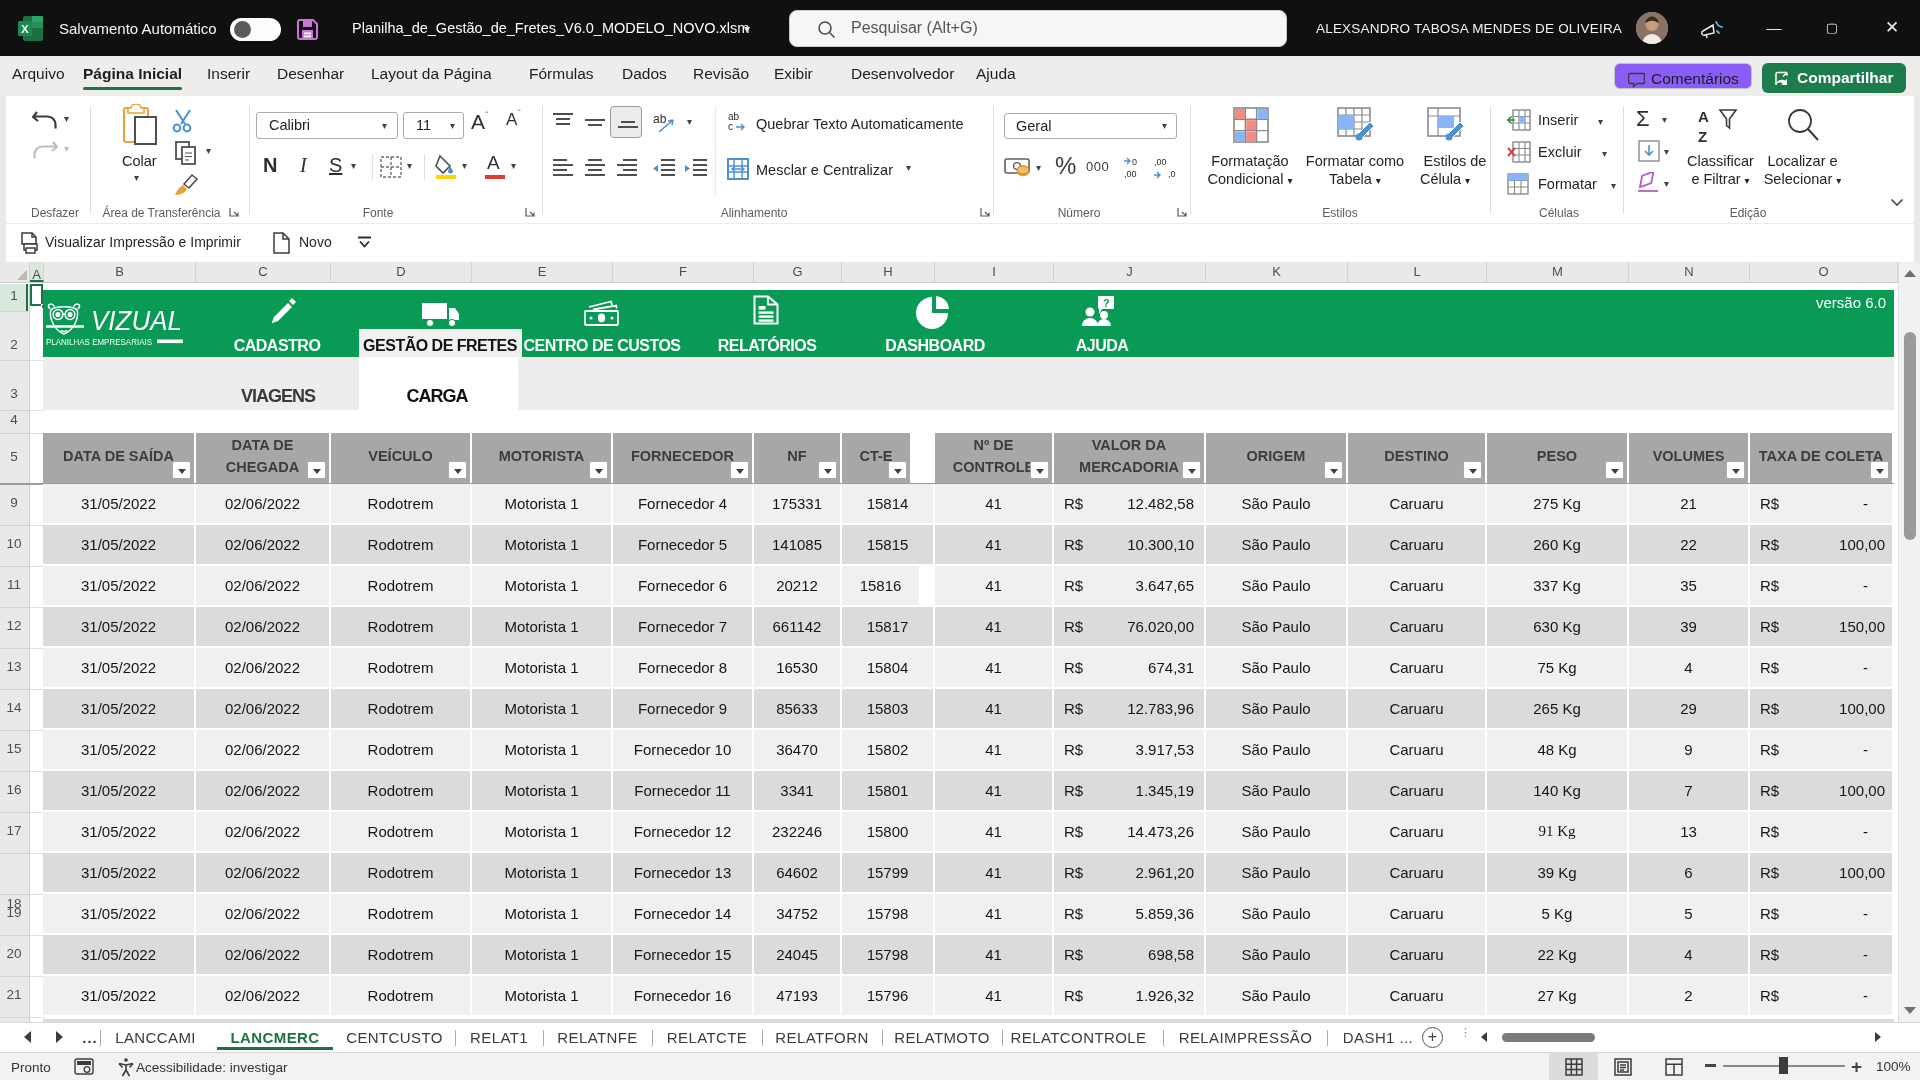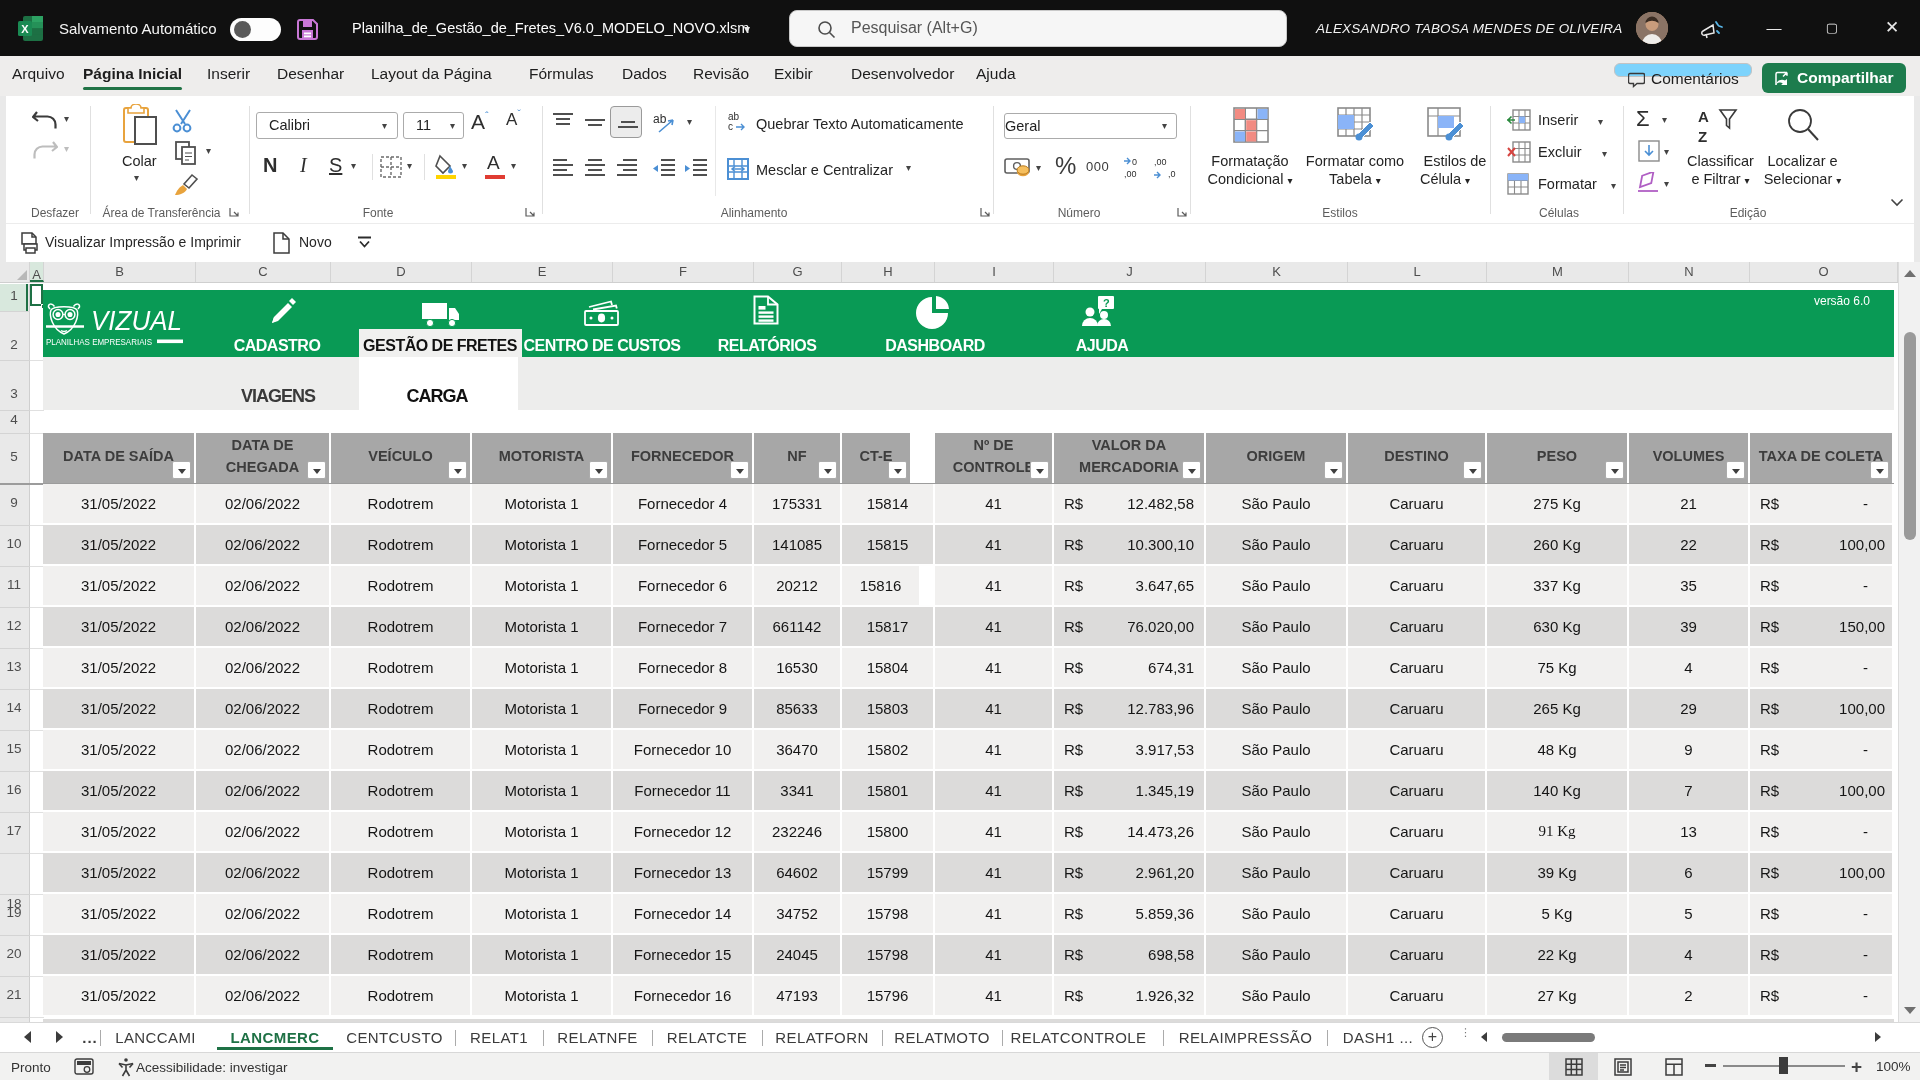--- a/index.html
+++ b/index.html
@@ -12,31 +12,31 @@
   #xlicon { left:18px; top:16px; width:25px; height:25px; }
   #autosave { left:59px; top:20px; font-size:15px; color:#f5f5f5; }
   #toggle { left:230px; top:18px; width:51px; height:23px; background:#fdfdfd; border-radius:12px; }
   #toggle .knob { position:absolute; left:4px; top:3px; width:17px; height:17px; border-radius:50%; background:#5a5a5a; }
   #saveicon { left:297px; top:19px; }
   #fname { left:352px; top:20px; font-size:14.5px; color:#fdfdfd; }
   #fcaret { left:744px; top:22px; font-size:12px; color:#e8e8e8; }
   #searchbox { left:789px; top:10px; width:498px; height:37px; background:#f6f6f6; border:1px solid #c9c9c9; border-radius:8px; }
   #searchbox .mag { position:absolute; left:27px; top:9px; }
   #searchbox .ph { position:absolute; left:61px; top:8px; font-size:16px; color:#565656; }
-  #username { left:1316px; top:21px; font-size:13.5px; color:#f2f2f2; letter-spacing:0.2px;font-style:italic; }
+  #username { left:1316px; top:21px; font-size:13.5px; color:#f2f2f2; letter-spacing:0.2px; }
   #avatar { left:1636px; top:12px; width:32px; height:32px; border-radius:50%; overflow:hidden; background:#b08968; }
   #megicon { left:1700px; top:18px; }
   .capbtn { top:0; width:46px; height:56px; color:#e8e8e8; font-size:15px; text-align:center; line-height:56px; }
 
   
   #menubar { left:0; top:56px; width:1920px; height:40px; background:#eeedec; }
   .menu { position:absolute; top:9px; font-size:15.5px; color:#1d1d1d; }
   #mPagina { font-weight:bold; }
   #mPagina:after { content:""; position:absolute; left:0; right:0; bottom:-7px; height:3px; background:#217346; border-radius:2px; }
-  #btnComentarios { left:1614px; top:7px; width:138px; height:14px; border:1px solid #c3c3c3; border-radius:6px; background:#7dd3fc; font-size:15.5px; color:#1d1d1d; }
+  #btnComentarios { left:1614px; top:7px; width:138px; height:26px; border:1px solid #c3c3c3; border-radius:6px; background:#8b5cf6; font-size:15.5px; color:#1d1d1d; }
   #btnCompartilhar { left:1762px; top:7px; width:144px; height:30px; border-radius:6px; background:#1d7c4d; font-size:15.5px; color:#fff; font-weight:bold; }
 
   
   #ribbon { left:6px; top:96px; width:1908px; height:128px; background:#fff; border-radius:8px 8px 0 0; border-bottom:1px solid #ececec; }
   .rsep { position:absolute; top:10px; width:1px; height:108px; background:#e0e0e0; }
   .rlabel { position:absolute; top:110px; font-size:12px; color:#5c5c5c; text-align:center; }
   .launcher { position:absolute; top:110px; width:12px; height:12px; }
   .ric { position:absolute; }
   .rtxt { position:absolute; font-size:14.5px; color:#242424; }
   .car { position:absolute; font-size:10px; color:#444; }
@@ -61,21 +61,21 @@
 
   
   #sheet { left:30px; top:284px; width:1868px; height:738px; background:#fff; }
   .gridline { position:absolute; left:0; width:14px; height:1px; background:#e0e0e0; }
 
   
   #banner { left:43px; top:290px; width:1851px; height:67px; background:#099a55; color:#fff; }
   .bnav { position:absolute; top:47px; font-size:16px; font-weight:bold; letter-spacing:-0.5px; white-space:nowrap; transform:translateX(-50%); }
   .bico { position:absolute; top:5px; transform:translateX(-50%); }
   #gtab { position:absolute; left:316px; top:39px; width:163px; height:28px; background:#f0f0ef; }
-  #versao { position:absolute; right:24px; top:4px; font-size:12px; }
+  #versao { position:absolute; right:8px; top:4px; font-size:15px; }
 
   
   #row3 { left:43px; top:357px; width:1851px; height:53px; background:#ededec; }
   #cargatab { position:absolute; left:316px; top:0; width:159px; height:53px; background:#fff; }
   .r3t { position:absolute; top:29px; font-size:18px; font-weight:bold; transform:translateX(-50%); letter-spacing:-1px; }
 
   
   #thead { left:43px; top:433px; width:1851px; height:50px; }
   .hc { position:absolute; top:0; height:50px; background:#a7a7a7; border-right:2px solid #fff; color:#3d3d3d; font-weight:bold; font-size:14.5px; text-align:center; }
   .hc .one { position:absolute; left:0; right:0; top:15px; }
@@ -298,21 +298,21 @@
       <path d="M3 9 h18 M3 15 h18 M8 3 v6 M16 3 v6 M8 15 v6 M16 15 v6" stroke="#4b8fd4" stroke-width="1.4"></path>
       <path d="M6 12 h12 m-3-2.5 3 2.5 -3 2.5 m-6-5 -3 2.5 3 2.5" stroke="#4b8fd4" stroke-width="1.5" fill="none"></path>
     </svg>
   <div class="rtxt" style="left:750px;top:66px;">Mesclar e Centralizar</div>
   <div class="car" style="left:900px;top:66px;">▾</div>
   <div class="rlabel" style="left:698px;width:100px;">Alinhamento</div>
   <svg class="launcher" style="left:973px;" width="12" height="12" viewBox="0 0 12 12">
       <path d="M2 2 v8 h8 M6 6 l4 4 M10 6.5 v3.5 h-3.5" stroke="#5c5c5c" stroke-width="1.2" fill="none"></path>
     </svg>
 
-  <div class="rbox" style="left:998px;top:17px;width:173px;height:26px;line-height:24px;">Geral<span style="position:absolute;right:9px;font-size:10px;color:#444;">▾</span></div>
+  <div class="rbox" style="left:998px;top:17px;width:173px;height:26px;line-height:24px;padding-left:11px;">Geral<span style="position:absolute;right:9px;font-size:10px;color:#444;">▾</span></div>
   <svg class="ric" style="left:998px;top:60px;" width="28" height="24" viewBox="0 0 28 24">
       <rect x="1" y="3" width="24" height="14" rx="2" fill="#fff" stroke="#5f5f5f" stroke-width="1.6"></rect>
       <circle cx="13" cy="10" r="3.4" fill="none" stroke="#5f5f5f" stroke-width="1.4"></circle>
       <ellipse cx="19" cy="16" rx="6" ry="4.2" fill="#e8a33d"></ellipse>
       <ellipse cx="19" cy="14" rx="6" ry="4.2" fill="#f6bf5e" stroke="#b97b1e" stroke-width="1"></ellipse>
     </svg>
   <div class="car" style="left:1030px;top:66px;">▾</div>
   <div class="ric" style="left:1049px;top:56px;font-size:24px;color:#3a3a3a;">%</div>
   <div class="ric" style="left:1080px;top:63px;font-size:13px;color:#3a3a3a;letter-spacing:0.5px;">000</div>
   <svg class="ric" style="left:1116px;top:60px;" width="26" height="24" viewBox="0 0 26 24">

